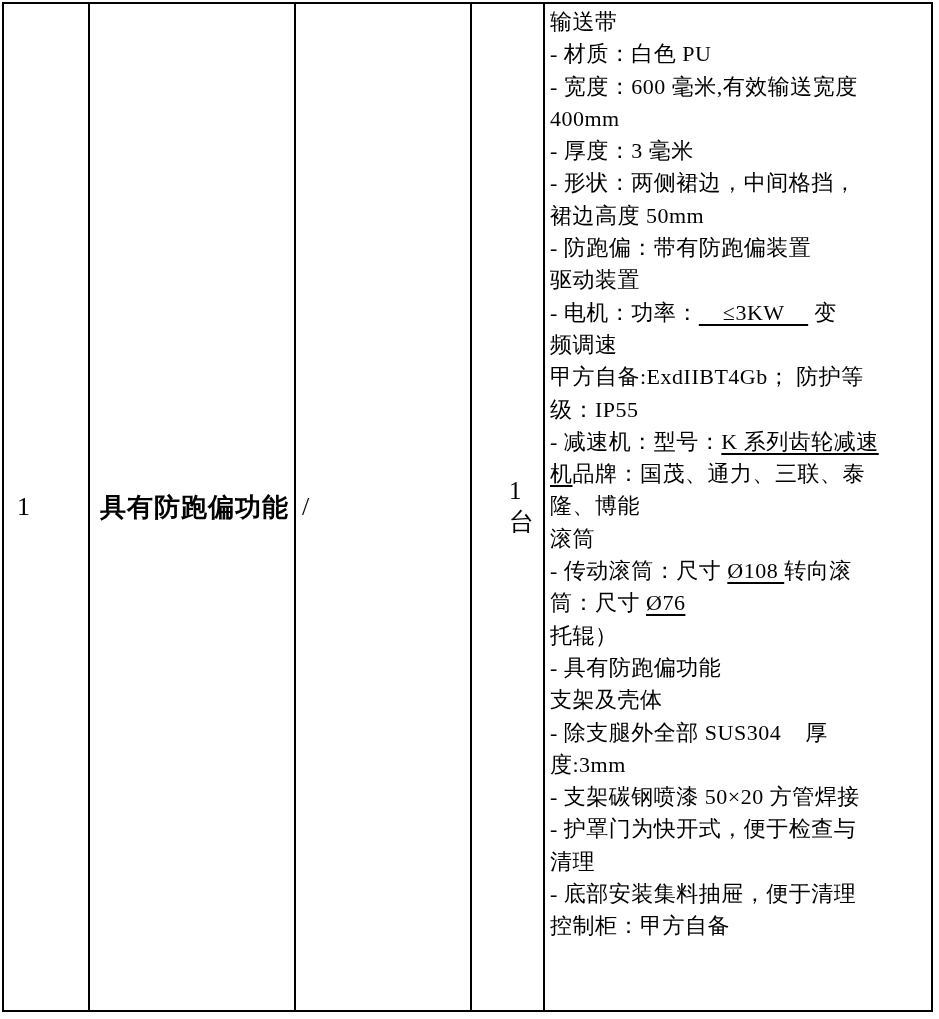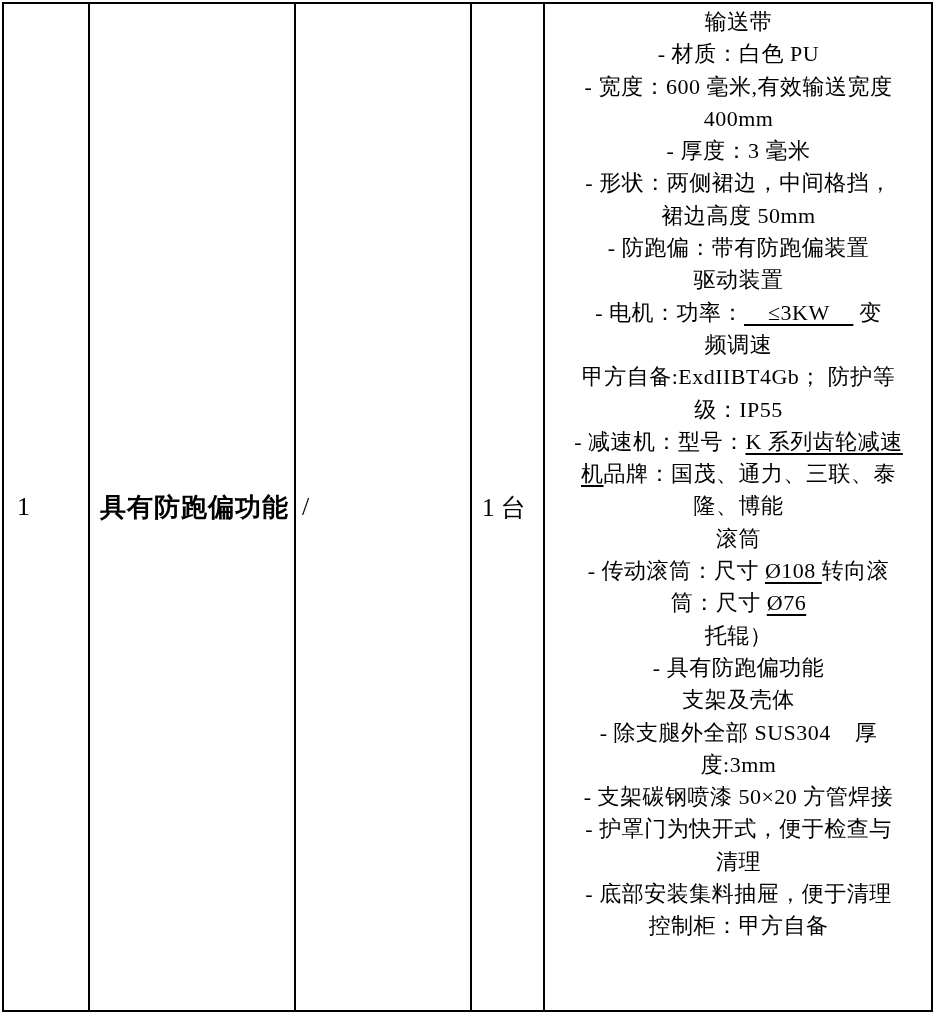--- a/index.html
+++ b/index.html
@@ -29,43 +29,43 @@
     display: grid;
     grid-template-columns: 86px 206px 176px 73px auto;
   }
   .cell {
     box-sizing: border-box;
     border-right: 2px solid #000000;
     overflow: hidden;
   }
   .cell:last-child {
     border-right: none;
-    text-align: center;
   }
   .v-center {
     display: flex;
     align-items: center;
   }
   .c-index {
     padding-left: 13px;
     font-size: 26px;
   }
   .c-name {
     padding-left: 10px;
     font-size: 26px;
     font-weight: bold;
     letter-spacing: 1px;
   }
   .c-model {
     padding-left: 6px;
     font-size: 26px;
   }
   .c-qty {
-    padding-left: 10px;
+    padding-left: 21px;
     font-size: 25px;
+    margin-left: 16px;
   }
   .c-spec {
     padding: 2px 4px 0 5px;
     font-size: 22px;
   }
   .spec-line {
     height: 32.3px;
     line-height: 32.3px;
     white-space: pre-wrap;
     letter-spacing: 0.5px;

